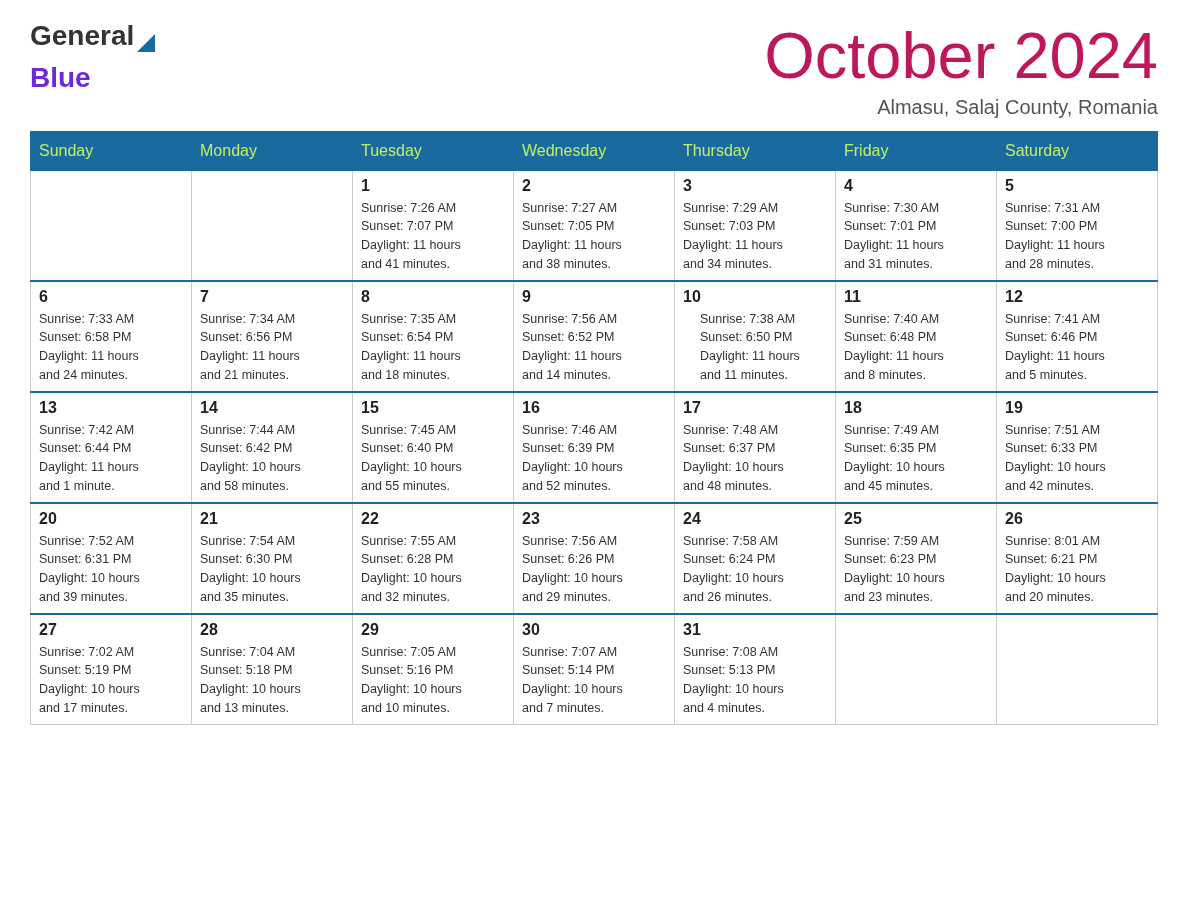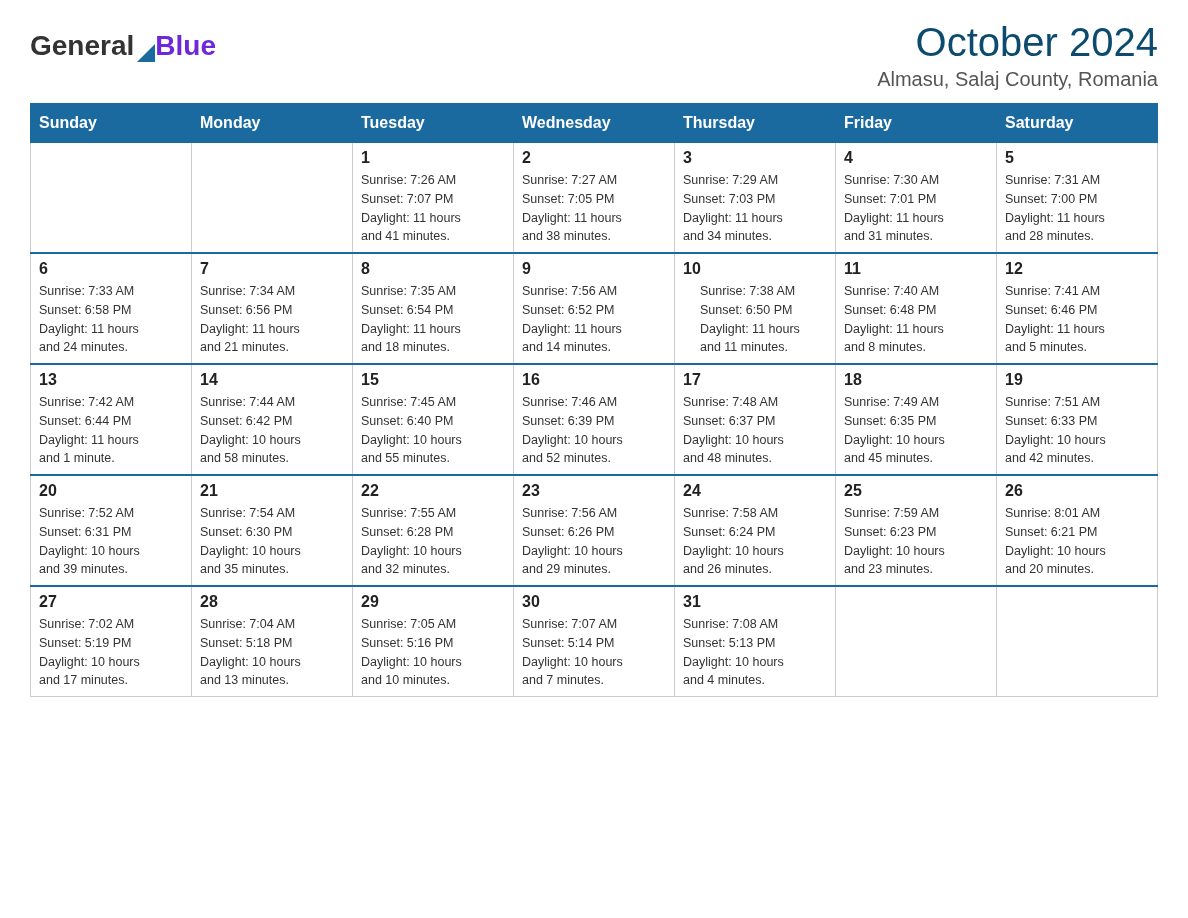--- a/index.html
+++ b/index.html
@@ -23,52 +23,52 @@
     }
     .logo-blue {
       font-size: 28px;
       font-weight: bold;
       color: #6d28d9;
       margin-top: 10px;
       display: block;
     }
     .logo-container {
       display: flex;
-      flex-direction: row;
+      flex-direction: column;
     }
     .logo-top-row {
       display: flex;
       align-items: flex-end;
     }
     .title-section {
       text-align: right;
     }
     .month-title {
-      font-size: 40px;
+      font-size: 65px;
       font-weight: normal;
-      color: #0c4a6e;
+      color: #be185d;
       line-height: 1.1;
     }
     .location-title {
       font-size: 20px;
       color: #555;
       margin-top: 4px;
     }
     .calendar-table {
       width: 100%;
       border-collapse: collapse;
       margin-top: 12px;
     }
     .calendar-table th {
       background-color: #1a6aa0;
-      color: #ffffff;
+      color: #bef264;
       padding: 10px 8px;
       text-align: left;
       font-size: 16px;
-      font-weight: bold;
+      font-weight: normal;
       border: 1px solid #1a6aa0;
     }
     .calendar-table td {
       border: 1px solid #ccc;
       vertical-align: top;
       padding: 6px 8px;
       width: 14.28%;
       height: 110px;
     }
     .day-number {

